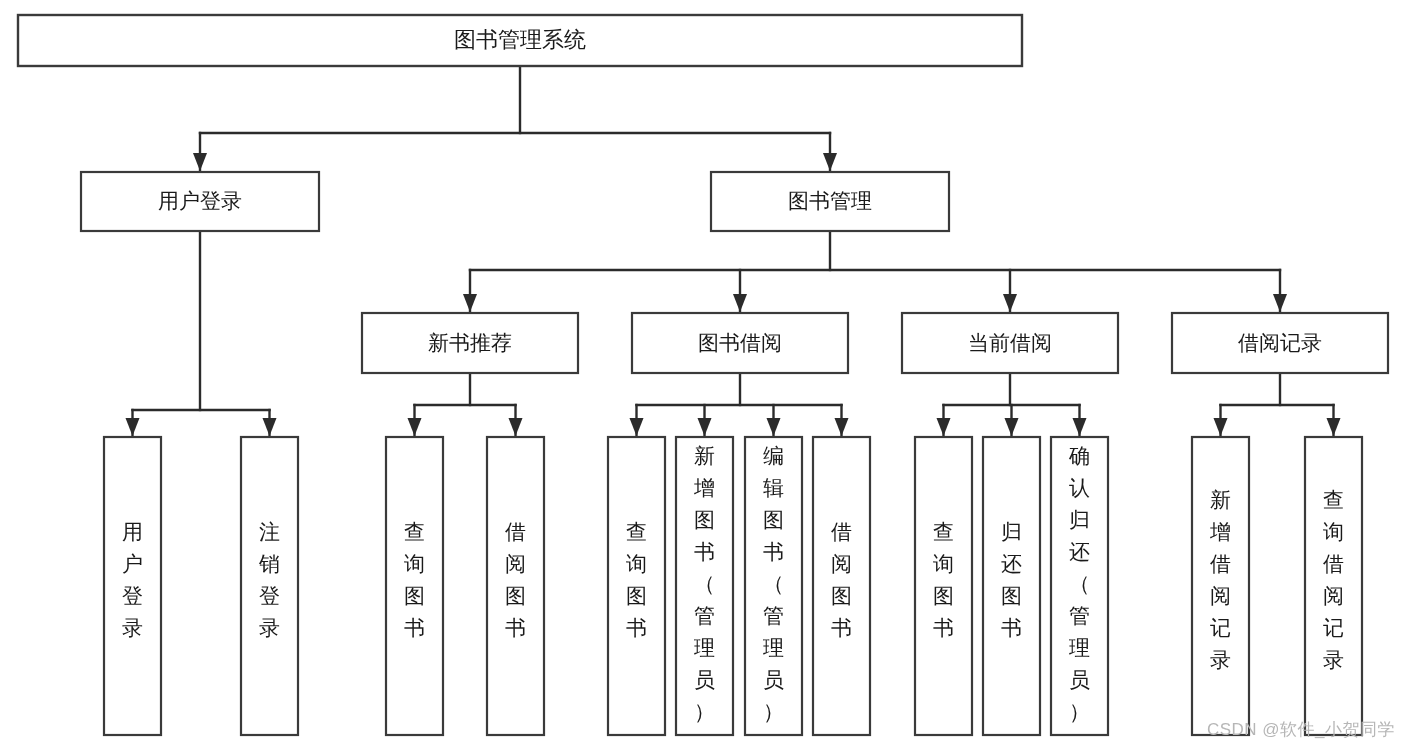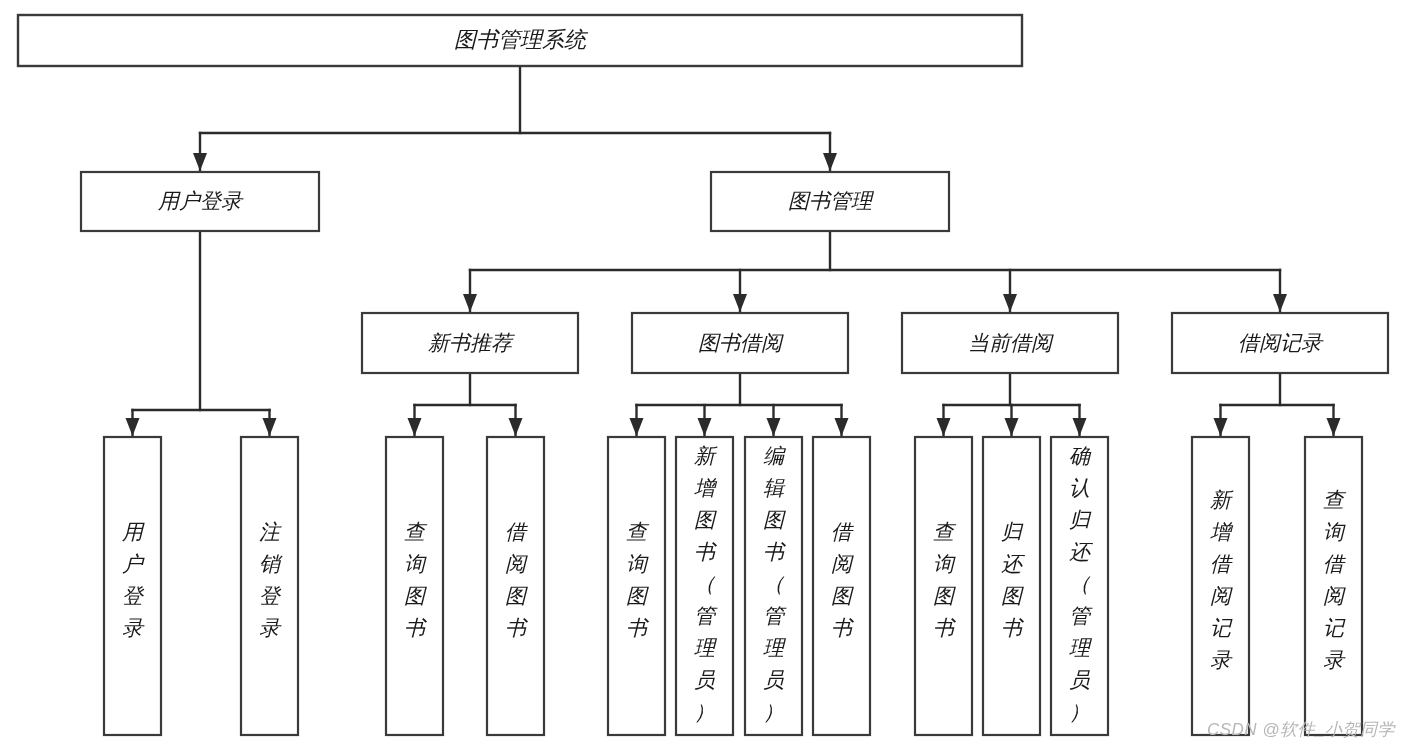--- a/index.html
+++ b/index.html
@@ -11,21 +11,20 @@
     width: 1405px;
     height: 747px;
     font-family: "Liberation Sans", "DejaVu Sans", sans-serif;
     overflow: hidden;
     position: relative;
   }
   #diagram-root {
     position: relative;
     width: 1405px;
     height: 747px;
-    font-style: italic;
   }
   svg#tree-svg {
     position: absolute;
     left: 0;
     top: 0;
     width: 1405px;
     height: 747px;
     display: block;
   }
   .node-box {

